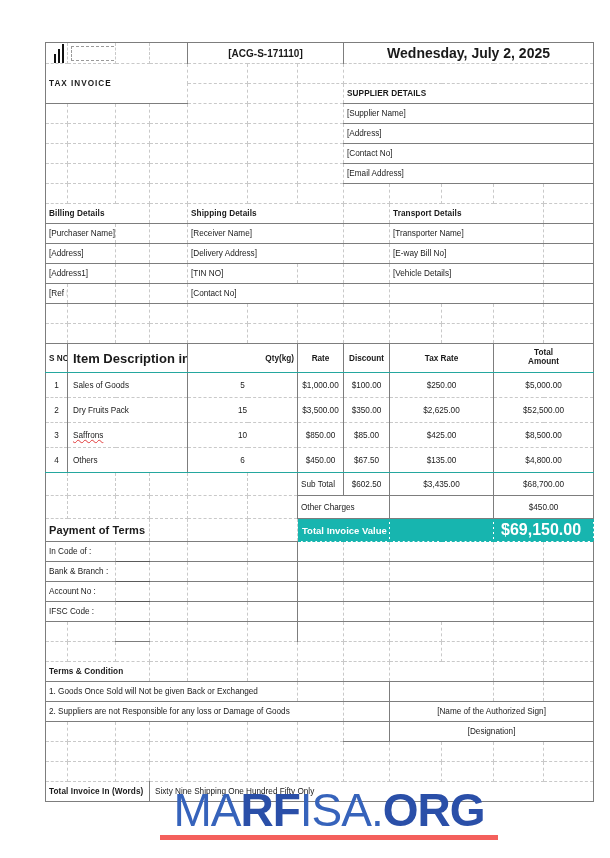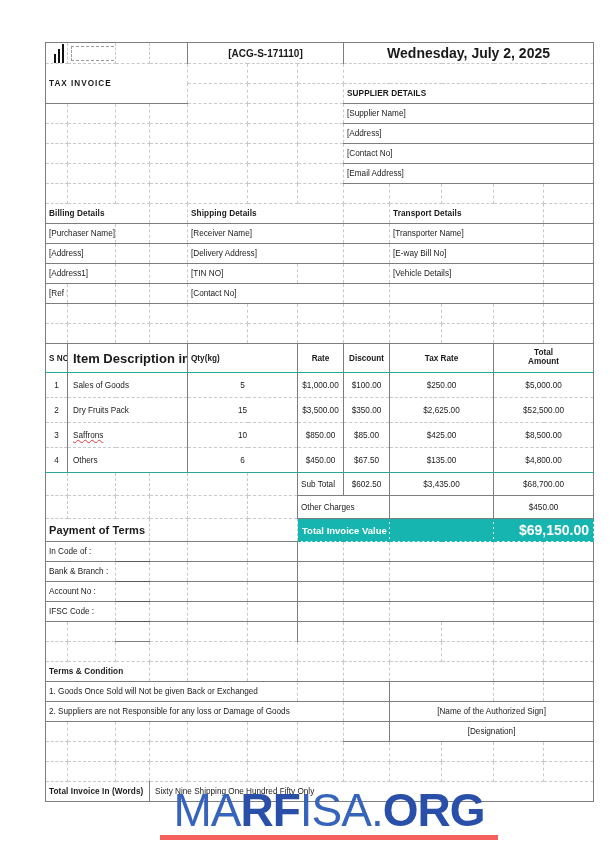--- a/index.html
+++ b/index.html
@@ -34,21 +34,21 @@
     color: #1a1a1a;
     padding: 0 3px;
     vertical-align: middle;
     height: 19px;
     overflow: hidden;
     white-space: nowrap;
     background: #ffffff;
   }
   .tealtxt  { color: #2fb5ae; font-weight: bold; font-size: 8.6px; letter-spacing: .1px; }
   .tealhdr  { color: #56cdd4; font-weight: bold; font-size: 8.6px; text-align: center; }
-  .darkhdr  { color: #111; font-weight: bold; font-size: 8.6px; text-align: left; }
+  .darkhdr  { color: #111; font-weight: bold; font-size: 8.6px; text-align: right; }
   .ctr   { text-align: center; }
   .rgt   { text-align: right; }
   .bold  { font-weight: bold; }
 
   .solid-all   { border: 1px solid #7d7d7d !important; }
   .solid-l     { border-left: 1px solid #7d7d7d !important; }
   .solid-r     { border-right: 1px solid #7d7d7d !important; }
   .solid-t     { border-top: 1px solid #7d7d7d !important; }
   .solid-b     { border-bottom: 1px solid #7d7d7d !important; }
   .teal-b      { border-bottom: 1.5px solid #24a79f !important; }
@@ -392,21 +392,21 @@
       <td colspan="2" class="ctr solid-r solid-b">$450.00</td>
     </tr>
 
     <tr style="height:22px">
       <td colspan="3" class="tealtxt solid-l solid-b" style="height:22px;font-size:11px">Payment of Terms</td>
       <td class="solid-b"></td>
       <td class="solid-b"></td>
       <td class="solid-b"></td>
       <td colspan="2" class="fill-teal" style="font-size:9.5px;padding-left:4px">Total Invoice Value</td>
       <td colspan="2" class="fill-teal"></td>
-      <td colspan="2" class="fill-teal rgt" style="font-size:14px;padding-right:4px">$69,150.00</td>
+      <td colspan="2" class="fill-teal rgt" style="font-size:16px;padding-right:12px">$69,150.00</td>
     </tr>
 
     <tr>
       <td colspan="2" class="solid-l solid-b">In Code of :</td>
       <td class="solid-b pay-line"></td>
       <td class="solid-b"></td>
       <td class="solid-b"></td>
       <td class="solid-b"></td>
       <td class="solid-l solid-b"></td>
       <td class="solid-b"></td>

